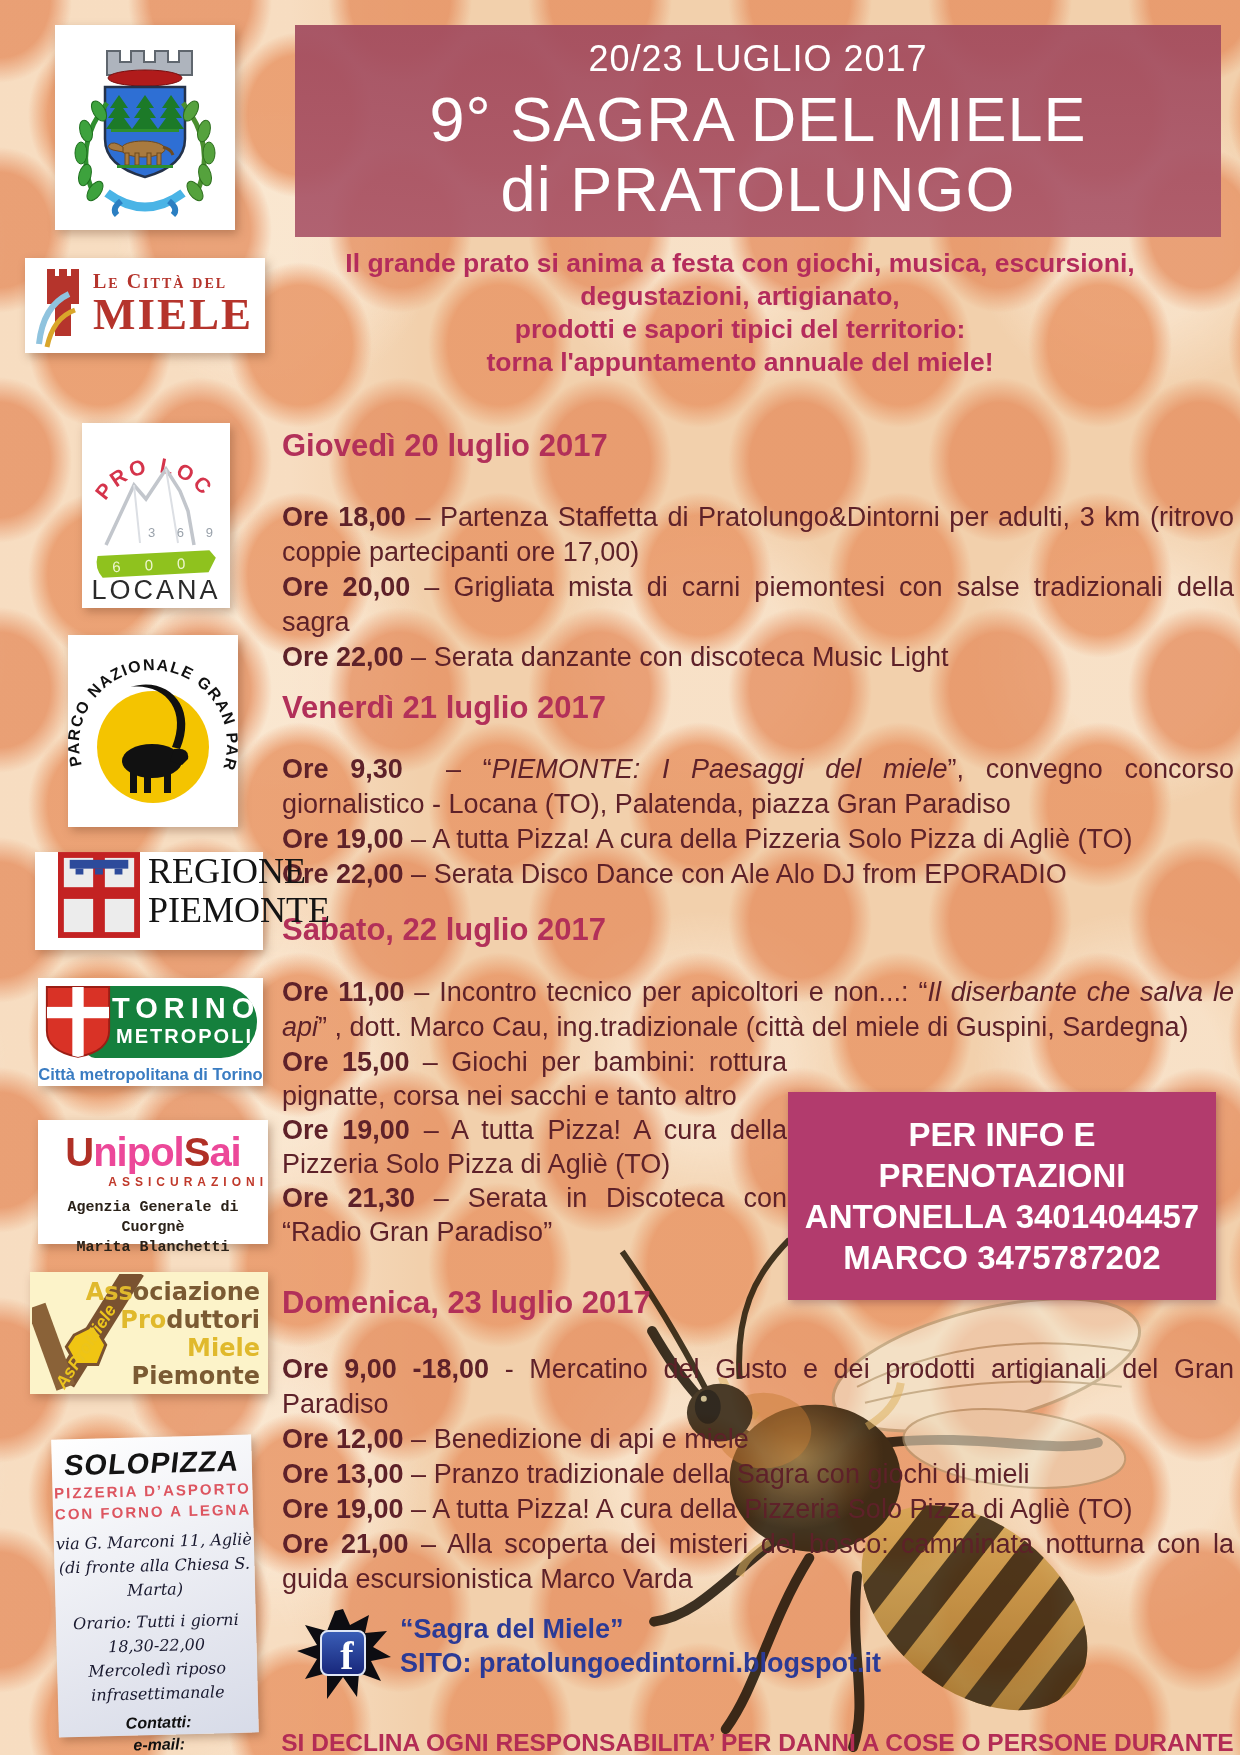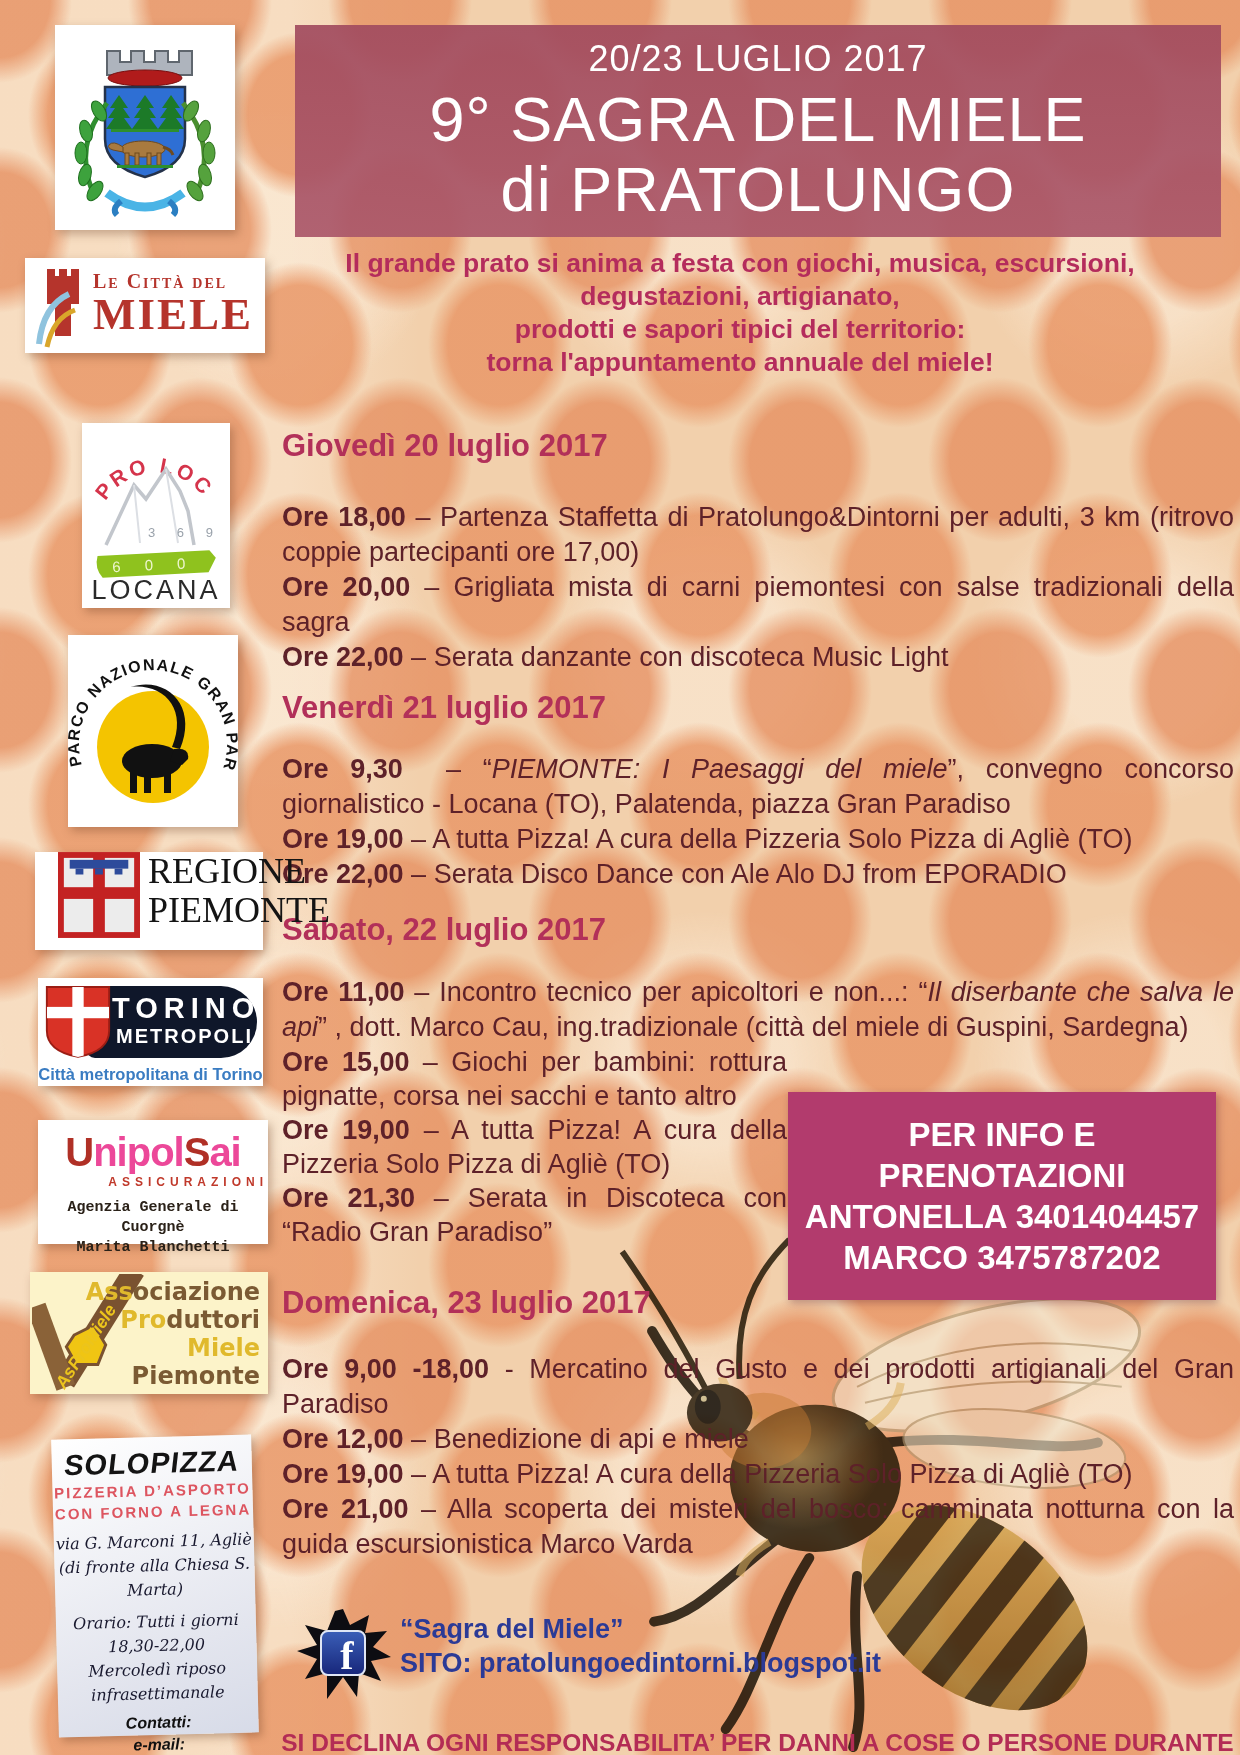--- a/index.html
+++ b/index.html
@@ -52,21 +52,21 @@
   .crest-card{left:55px;top:25px;width:180px;height:205px;}
   .miele-card{left:25px;top:258px;width:240px;height:95px;position:absolute;}
   .miele-card .txt{position:absolute;left:68px;top:12px;color:#b5342c;font-family:"Liberation Serif",serif;}
   .miele-card .l1{font-size:20px;letter-spacing:2px;font-variant:small-caps;font-weight:bold;}
   .miele-card .l2{font-size:45px;font-weight:bold;letter-spacing:2px;line-height:42px;}
   .proloco-card{left:82px;top:423px;width:148px;height:185px;}
   .pngp-card{left:68px;top:635px;width:170px;height:192px;}
   .regione-card{left:35px;top:852px;width:228px;height:98px;display:flex;align-items:flex-start;gap:8px;padding-left:23px;box-sizing:border-box;}
   .regione-card .txt{font-family:"Liberation Serif",serif;font-size:36px;line-height:39px;color:#141414;}
   .torino-card{left:38px;top:978px;width:225px;height:108px;position:absolute;}
-  .torino-pill{position:absolute;left:48px;top:8px;right:6px;height:72px;background:#0f172a;
+  .torino-pill{position:absolute;left:48px;top:8px;right:6px;height:72px;background:#15803d;
     border-radius:10px 40px 40px 10px;color:#fff;text-align:center;padding-left:26px;box-sizing:border-box;}
   .torino-pill .l1{font-size:29px;font-weight:bold;letter-spacing:6px;margin-top:6px;}
   .torino-pill .l2{font-size:20px;font-weight:bold;letter-spacing:2px;}
   .torino-shield{position:absolute;left:6px;top:6px;z-index:1;}
   .torino-sub{position:absolute;left:0;right:0;bottom:2px;text-align:center;
     font-size:16.5px;font-weight:bold;color:#3a7cc2;}
   .unipol-card{left:38px;top:1120px;width:230px;height:124px;text-align:center;}
   .unipol-word{font-size:40px;font-weight:bold;letter-spacing:-1px;margin-top:10px;}
   .unipol-word .r{color:#b03026;} .unipol-word .b{color:#ec4899;}
   .unipol-sub{text-align:right;font-size:12px;letter-spacing:5px;color:#c0392b;font-weight:bold;}
@@ -182,20 +182,21 @@
     <div>PER INFO E</div>
     <div>PRENOTAZIONI</div>
     <div>ANTONELLA 3401404457</div>
     <div>MARCO 3475787202</div>
   </div>
 
   <h2 class="day-h" style="top:1285px">Domenica, 23 luglio 2017</h2>
   <div class="events" style="top:1352px">
     <p class="ev"><b>Ore 9,00 -18,00</b> <span>- Mercatino del Gusto e dei prodotti artigianali del Gran Paradiso</span></p>
     <p class="ev"><b>Ore 12,00</b> <span>– Benedizione di api e miele</span></p>
+    <p class="ev"><b>Ore 13,00</b> <span>– Pranzo tradizionale della Sagra con giochi di mieli</span></p>
     <p class="ev"><b>Ore 19,00</b> <span>– A tutta Pizza! A cura della Pizzeria Solo Pizza di Agliè (TO)</span></p>
     <p class="ev"><b>Ore 21,00</b> <span>– Alla scoperta dei misteri del bosco: camminata notturna con la guida escursionistica Marco Varda</span></p>
   </div>
 
   <svg class="fb-splat" viewBox="0 0 96 100">
     <defs>
         <linearGradient id="fbg" x1="0" y1="0" x2="0" y2="1">
       <stop offset="0" stop-color="#3b5fb8"></stop>
           <stop offset="1" stop-color="#17267a"></stop>
         </linearGradient>

